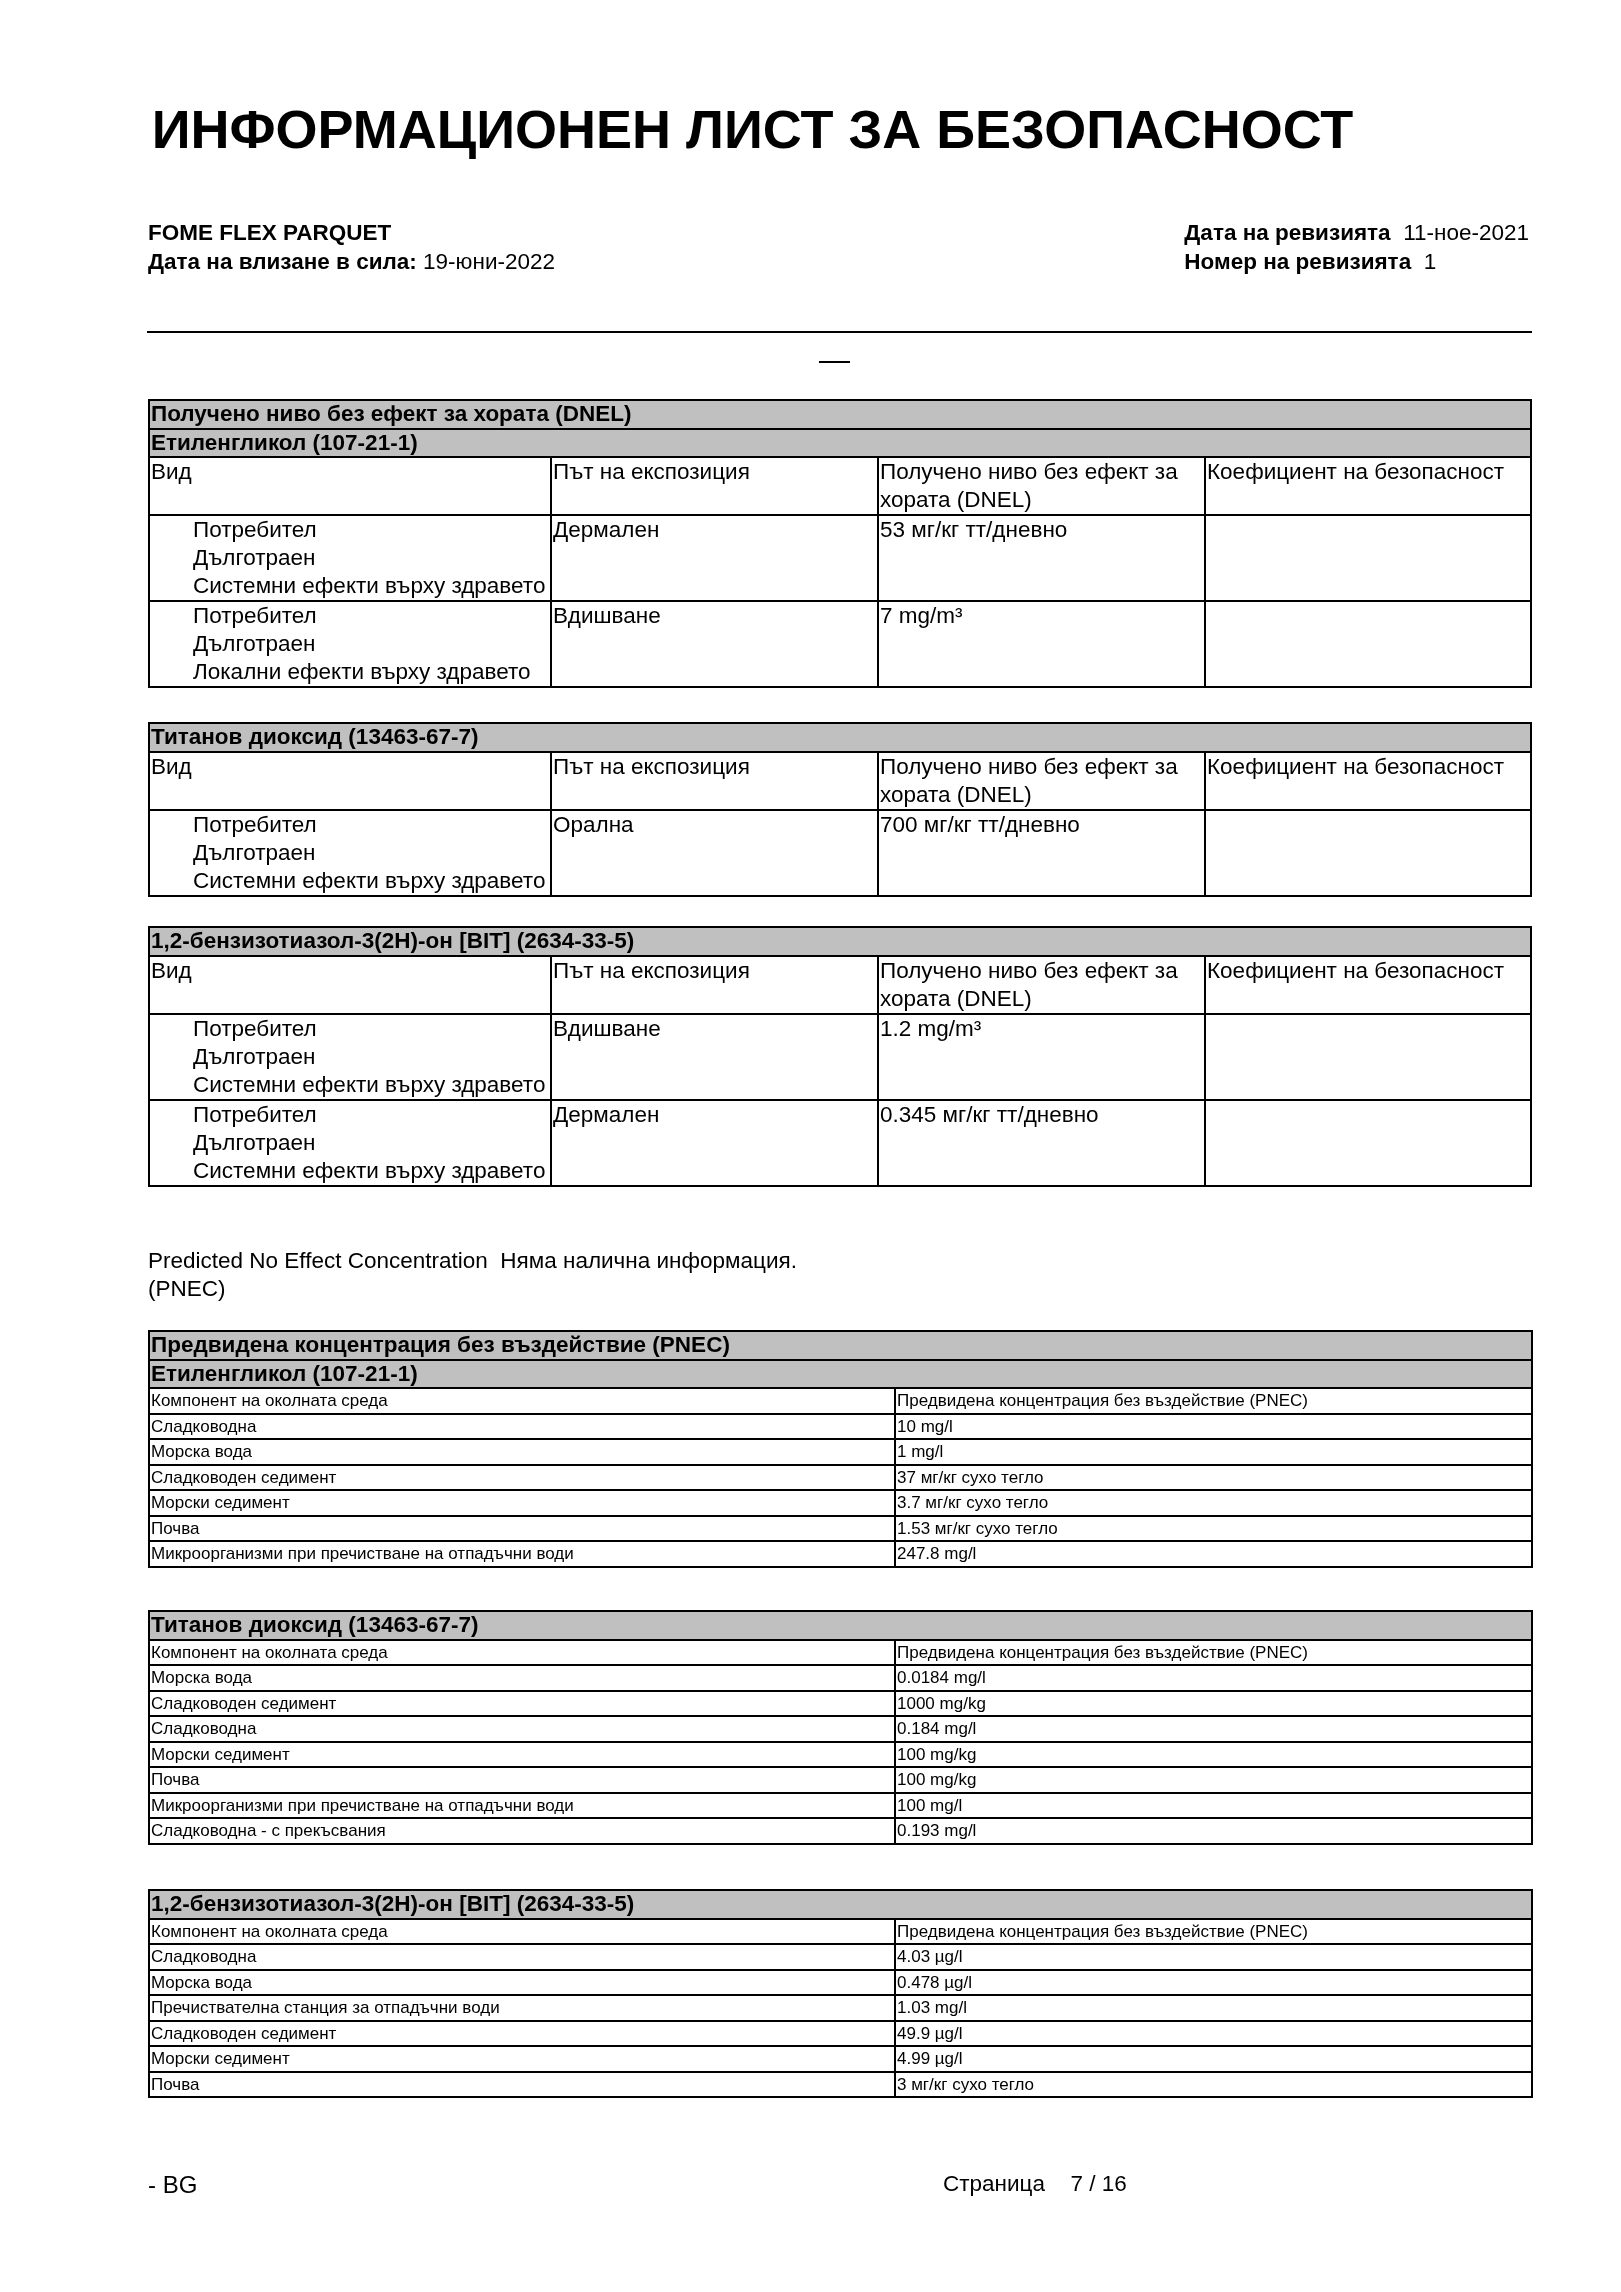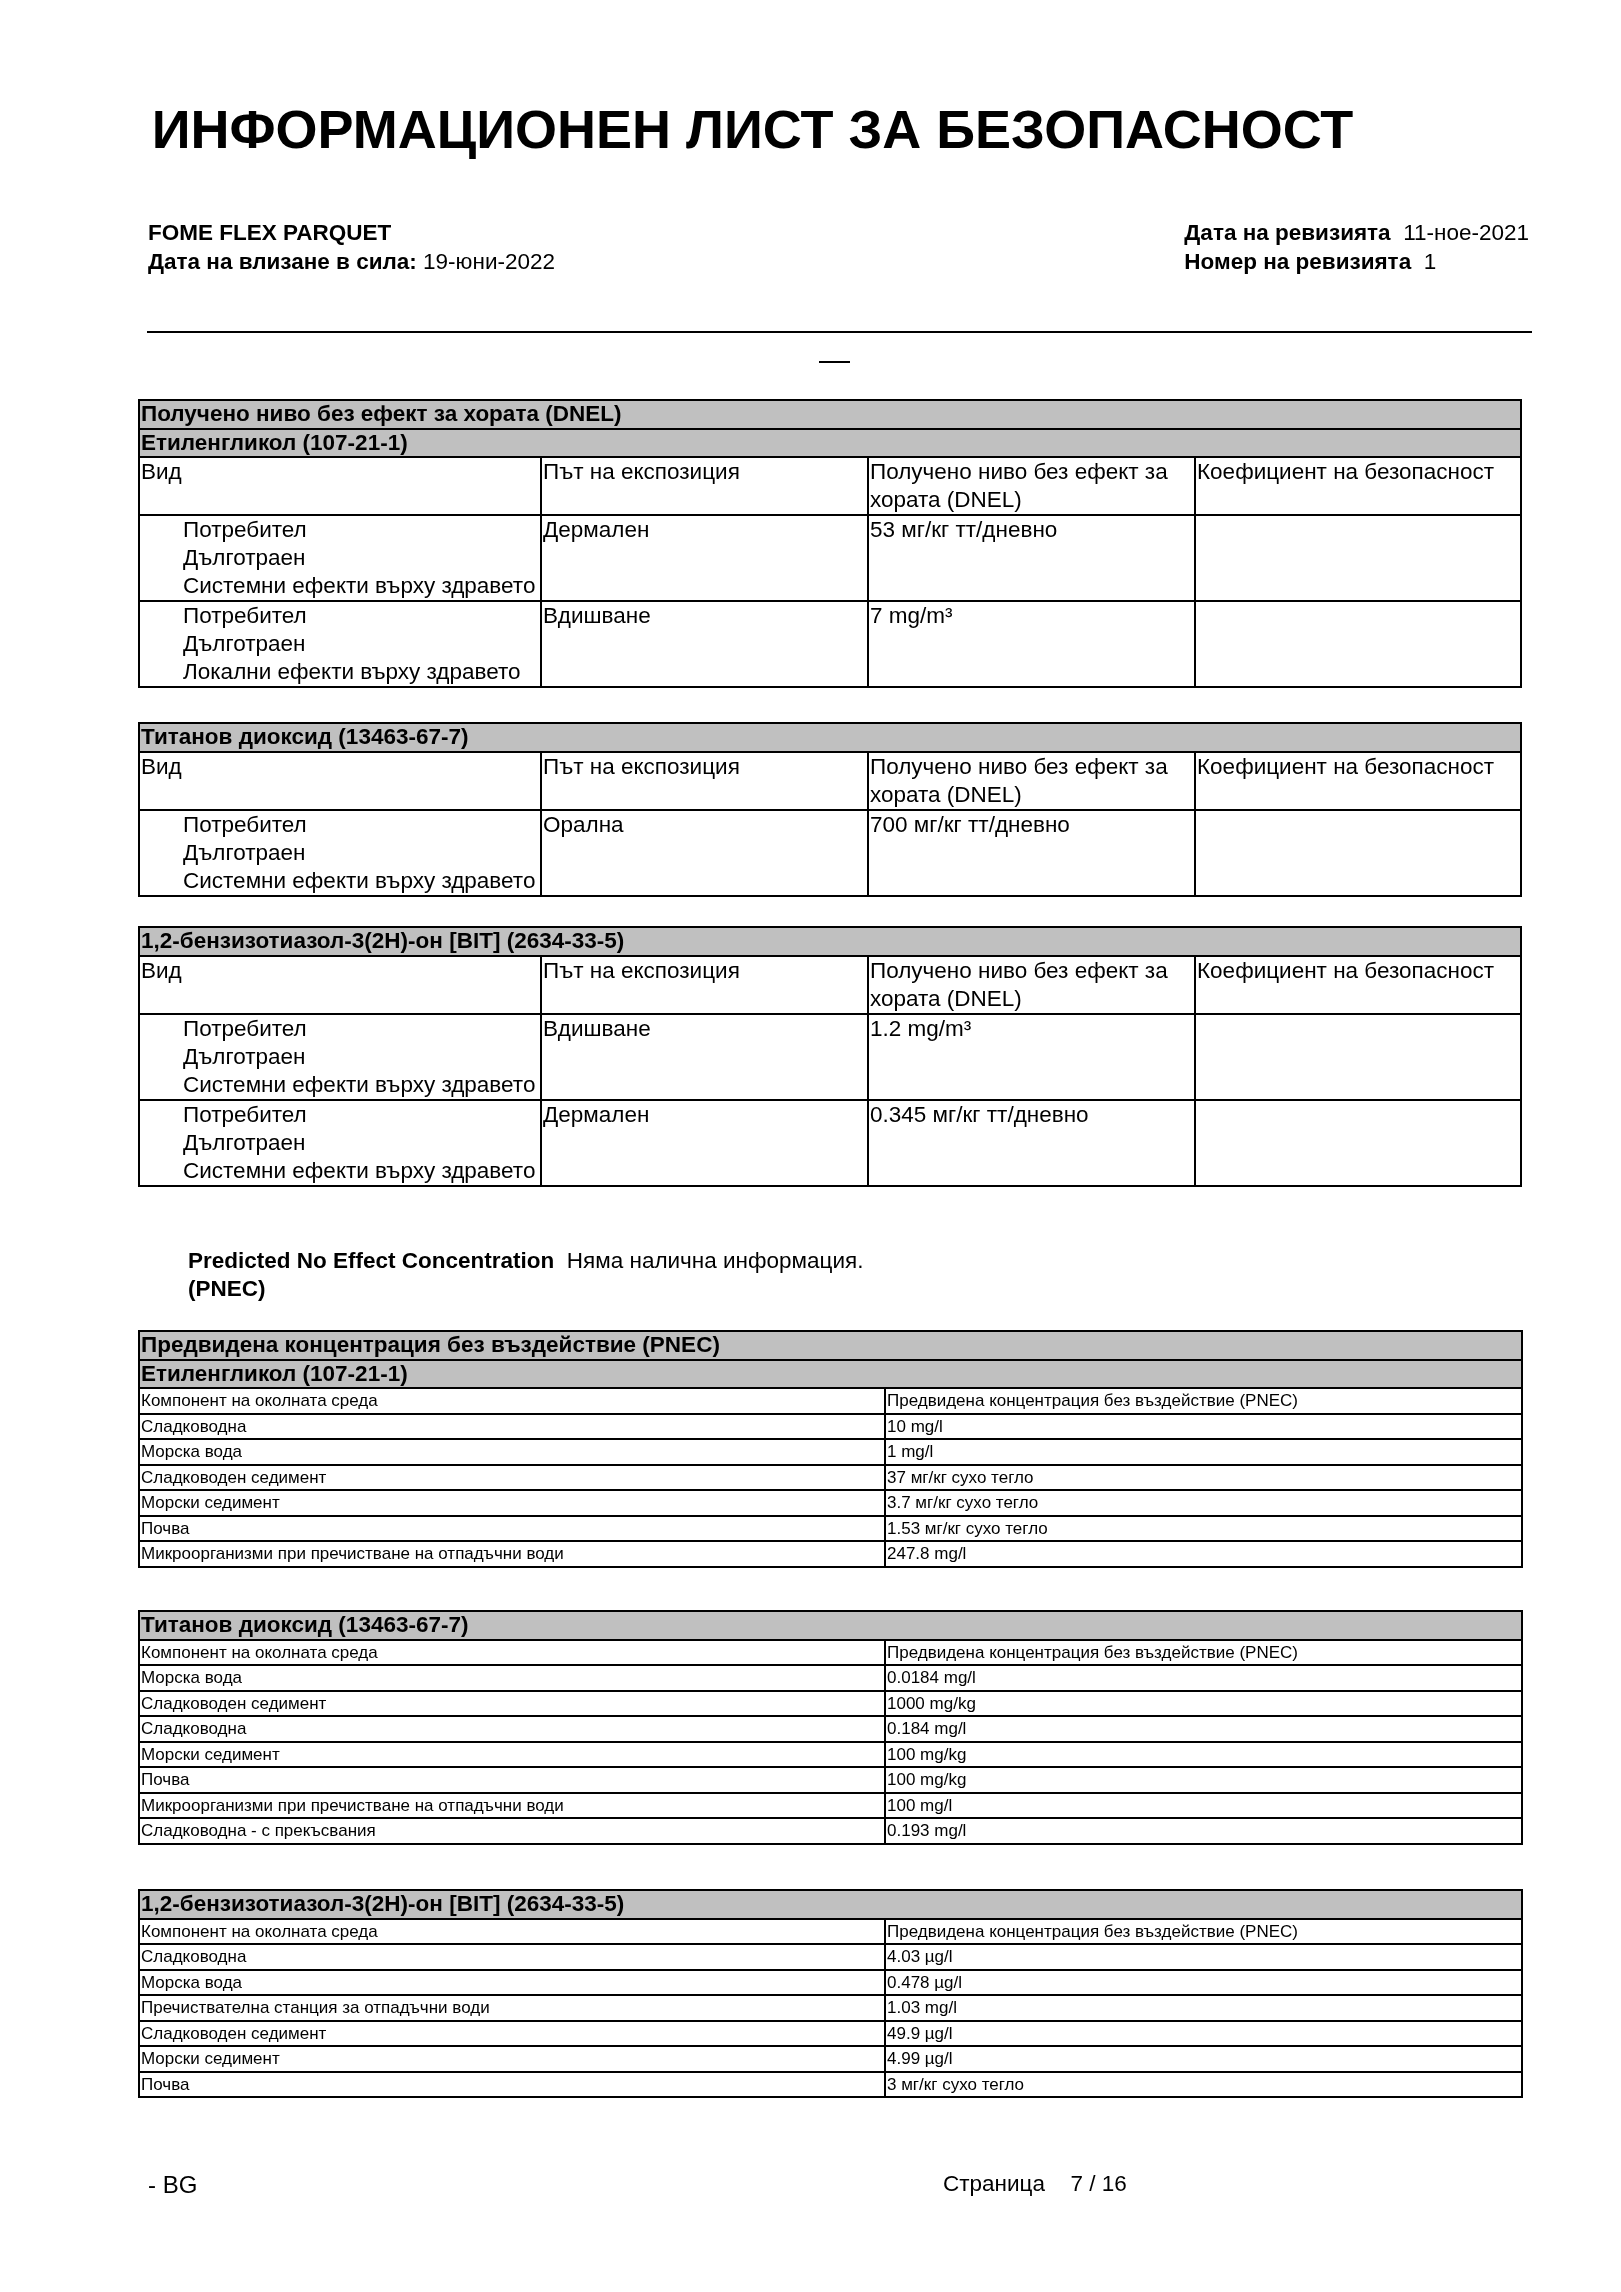--- a/index.html
+++ b/index.html
@@ -4,29 +4,29 @@
 <style>
   html, body { margin: 0; padding: 0; background: #ffffff; }
   body { width: 1621px; height: 2293px; position: relative; font-family: "Liberation Sans", sans-serif; color: #000; overflow: hidden; }
   .title { position: absolute; top: 98px; left: 0; width: 1505px; text-align: center; font-size: 54px; font-weight: bold; letter-spacing: 0px; }
   .hdr-left { position: absolute; left: 148px; top: 218px; font-size: 22.5px; line-height: 29px; }
   .hdr-right { position: absolute; right: 92px; top: 218px; font-size: 22.5px; line-height: 29px; text-align: left; }
   .b { font-weight: bold; }
   .hrule { position: absolute; left: 147px; top: 331px; width: 1385px; height: 2px; background: #000; }
   .dash { position: absolute; left: 819px; top: 361px; width: 31px; height: 2px; background: #000; }
 
-  table { border-collapse: collapse; position: absolute; left: 138px; width: 1383px; table-layout: fixed; }
+  table { border-collapse: collapse; position: absolute; left: 148px; width: 1383px; table-layout: fixed; }
   td { border: 2.9px solid #000; vertical-align: top; padding: 0 1px; font-size: 22.5px; line-height: 28px; }
   td.gray { background: #c0c0c0; font-weight: bold; font-size: 22.5px; line-height: 26.5px; }
   .t-small td { font-size: 17px; line-height: 23.5px; padding: 0 1px; }
   .t-small td.gray { font-size: 22.5px; line-height: 26.5px; }
   .cell-lines span { display: block; margin-left: 42px; }
 
   .pnec-note { position: absolute; left: 148px; top: 1247px; font-size: 22.5px; line-height: 28px; }
-  .pnec-note .lbl { font-weight: bold; margin-left: 40px; }
+  .pnec-note .lbl { font-weight: normal; }
   .footer-left { position: absolute; left: 148px; top: 2171px; font-size: 24px; }
   .footer-mid { position: absolute; left: 943px; top: 2171px; font-size: 22.5px; }
   .footer-mid .pg { margin-left: 25.5px; }
 </style>
 </head>
 <body>
 
 <div class="title">ИНФОРМАЦИОНЕН ЛИСТ ЗА БЕЗОПАСНОСТ</div>
 
 <div class="hdr-left">

